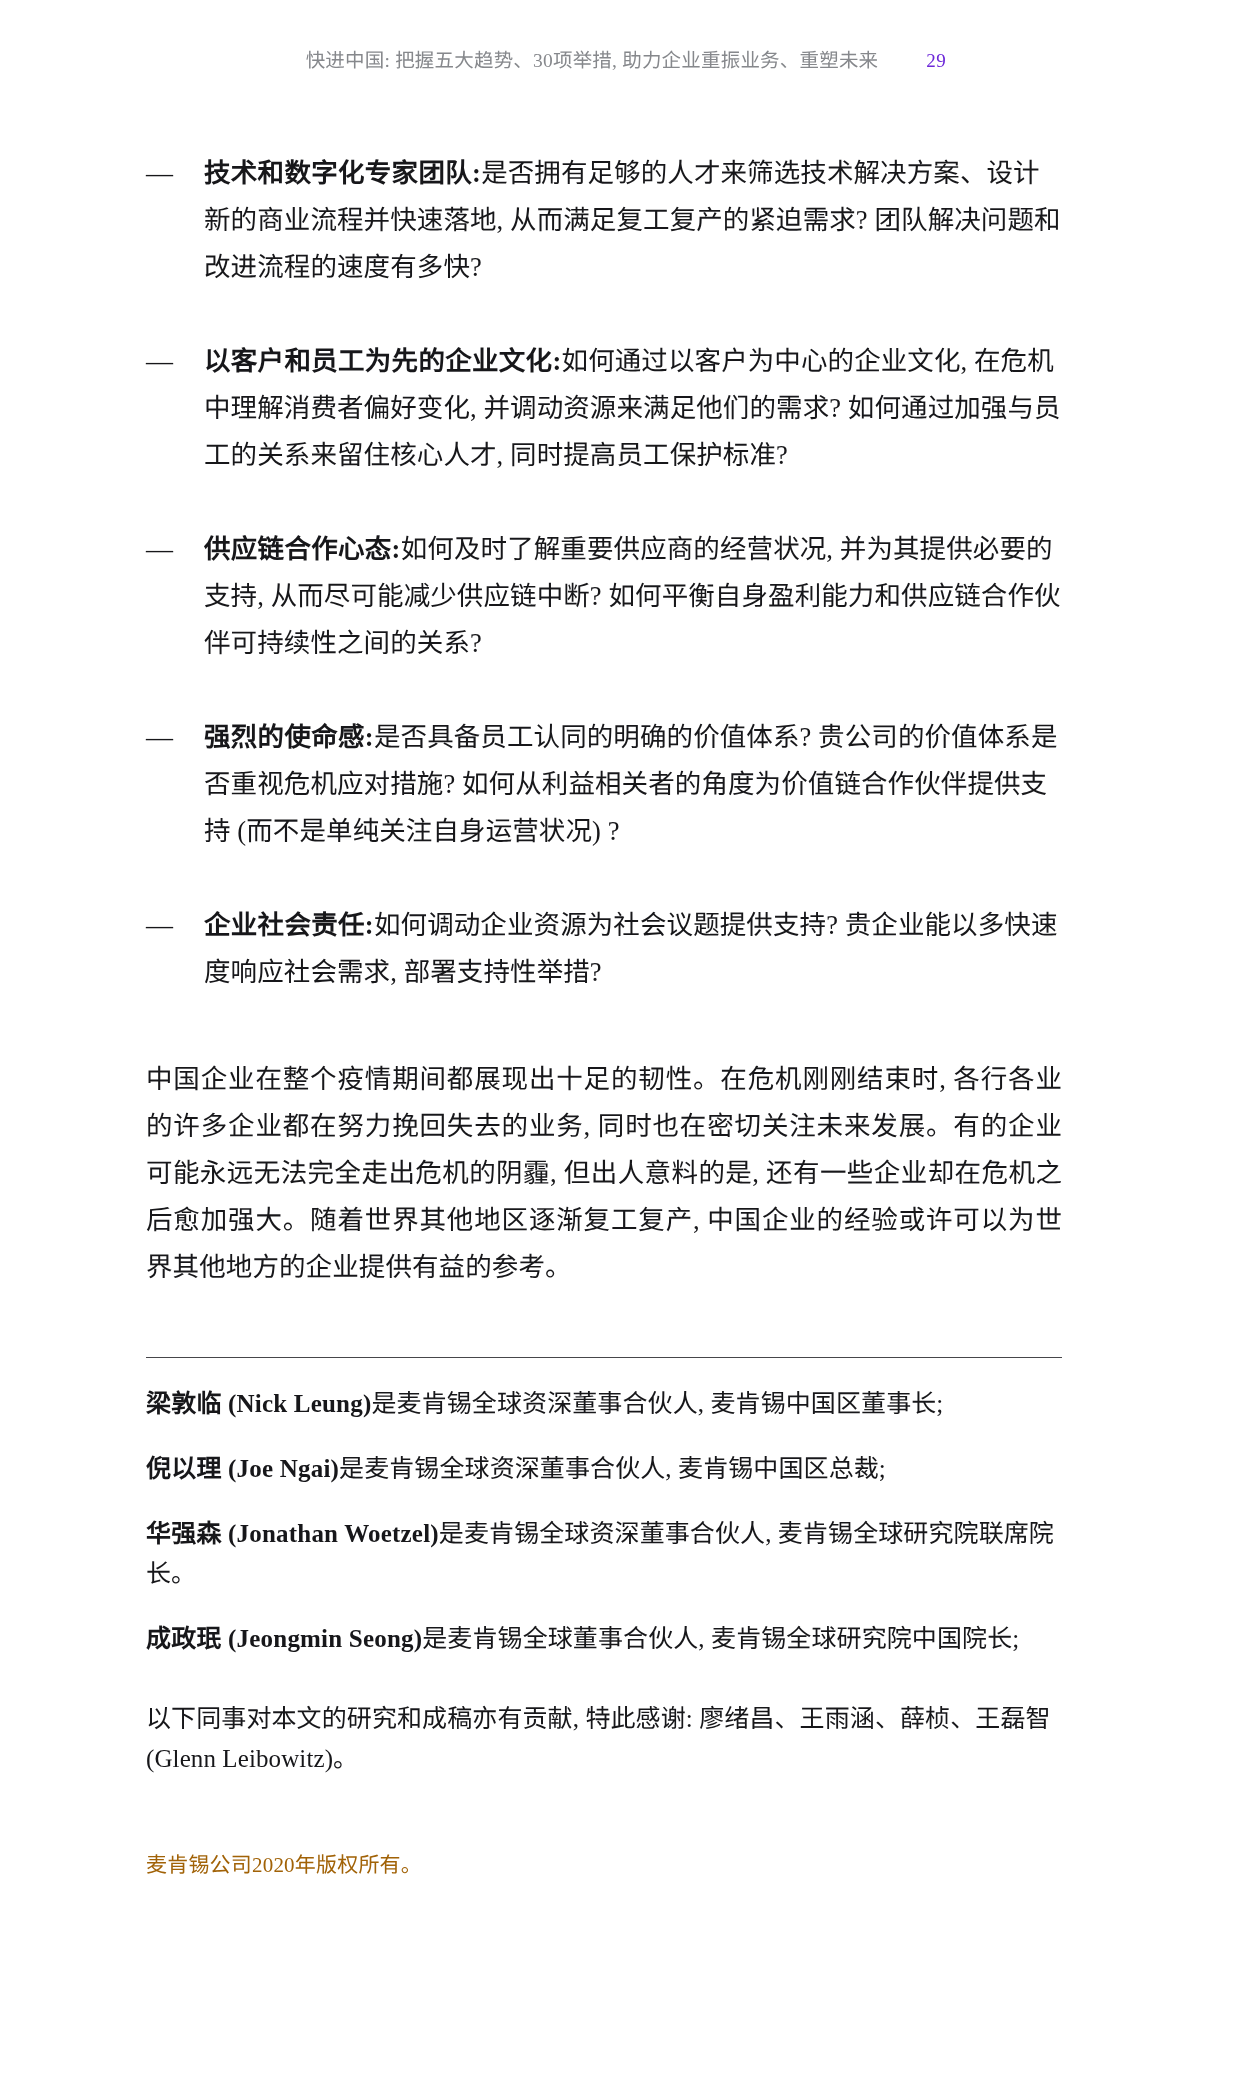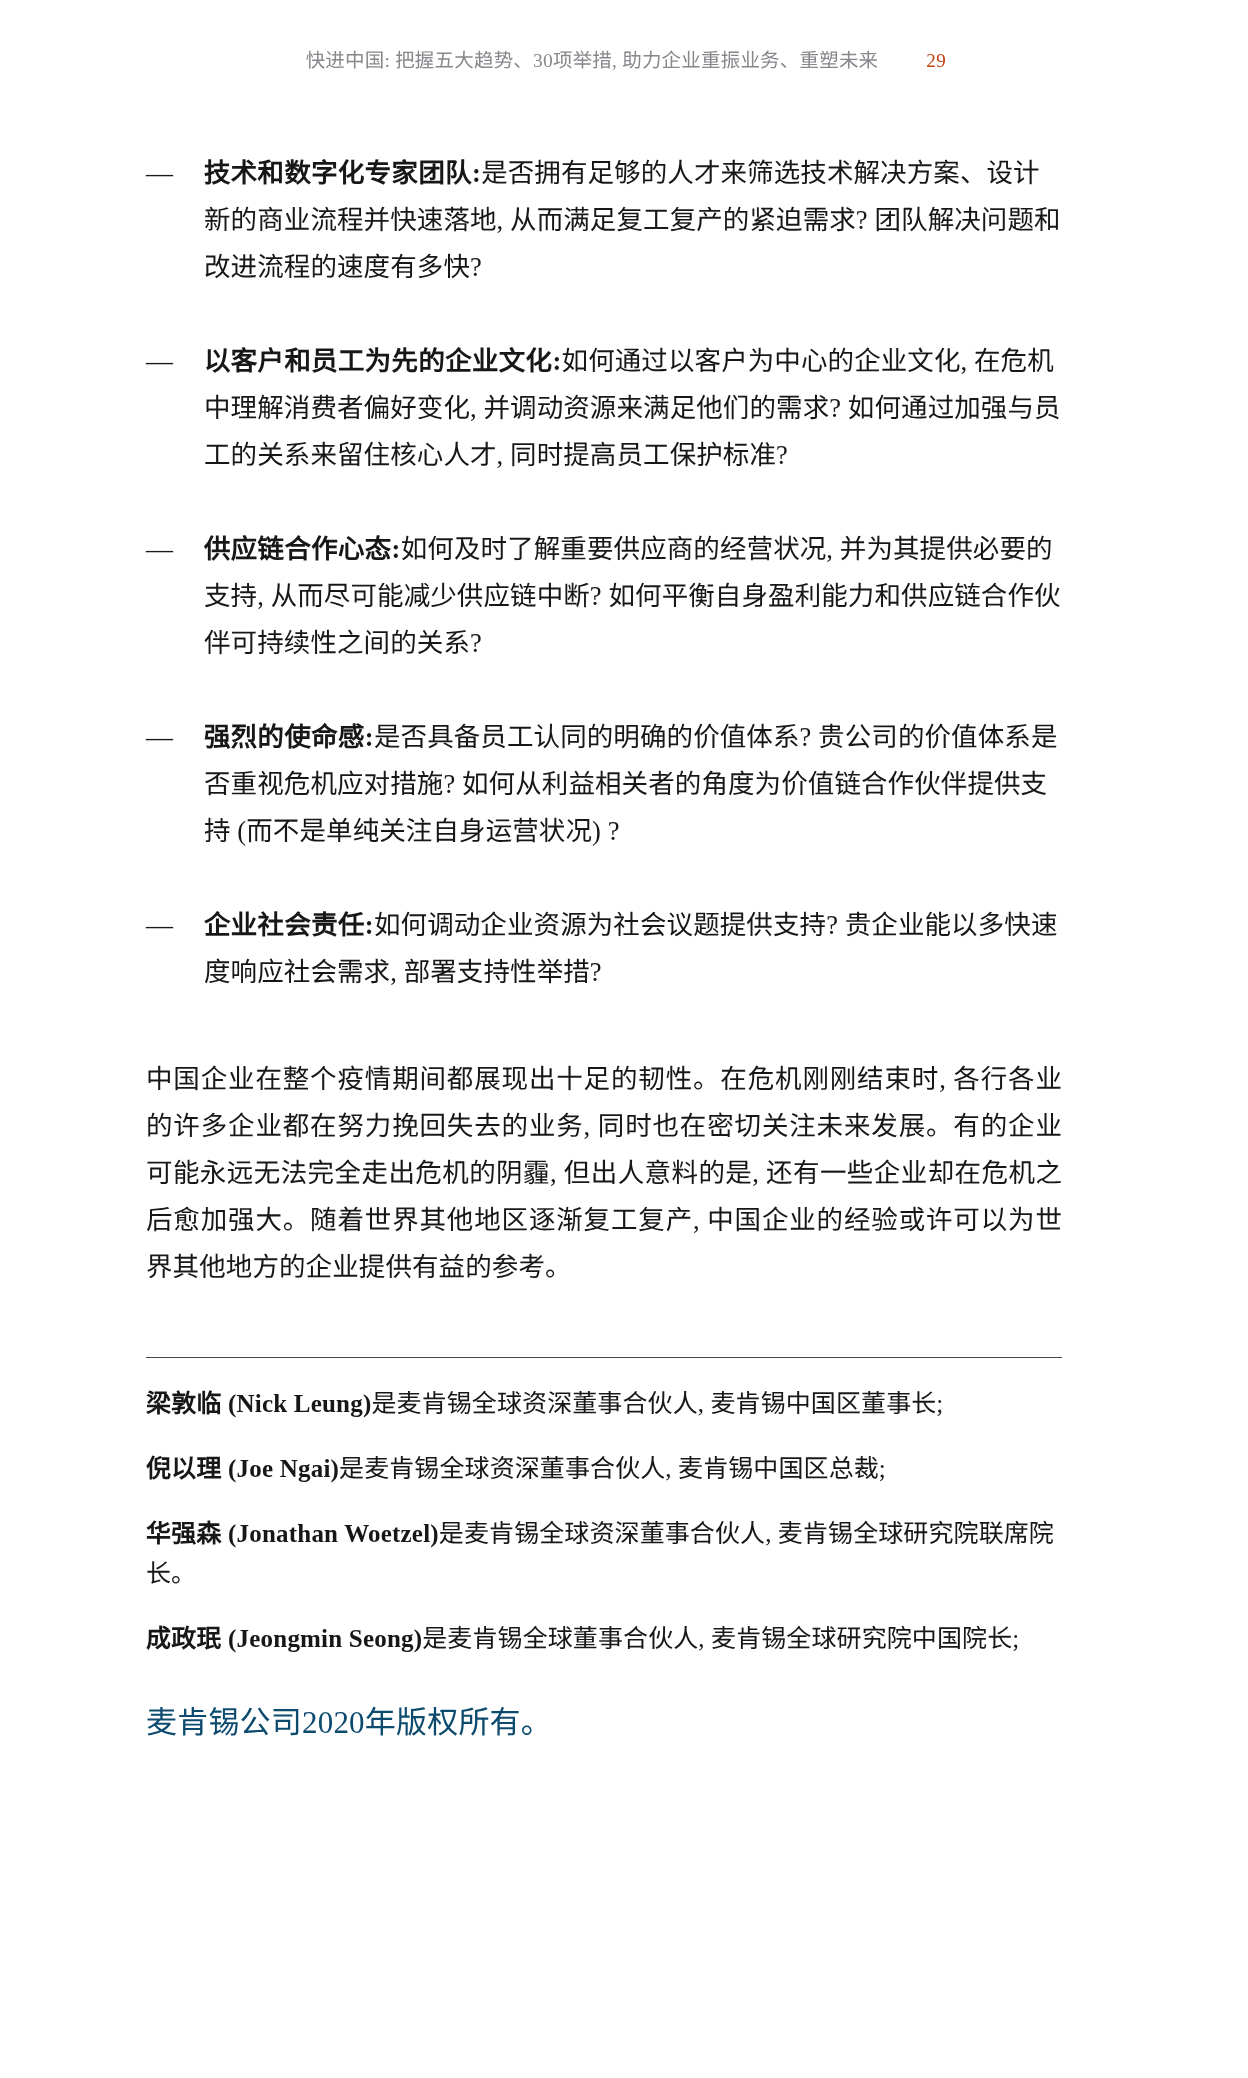--- a/index.html
+++ b/index.html
@@ -36,21 +36,21 @@
     justify-content: center;
     color: #86888c;
     font-size: 19.5px;
     letter-spacing: 0.2px;
     white-space: nowrap;
   }
   .page-header .header-title {
     color: #86888c;
   }
   .page-header .header-pagenum {
-    color: #c2410c;
+    color: #6d28d9;
     margin-left: 48px;
     font-size: 19px;
     letter-spacing: 0.5px;
   }
 
   
   .content {
     position: absolute;
     left: 146px;
     top: 150px;
@@ -141,24 +141,24 @@
   .acknowledgement {
     margin-top: 40px;
     font-size: 25px;
     line-height: 40px;
     color: #17171a;
     letter-spacing: 0.1px;
   }
 
   
   .copyright {
-    margin-top: 46px;
-    font-size: 31px;
+    margin-top: 68px;
+    font-size: 21px;
     line-height: 36px;
-    color: #0c4a6e;
+    color: #a16207;
     letter-spacing: 0.2px;
   }
 </style>
 </head>
 <body>
 
 <div class="page">
 
   <div class="page-header">
     <span class="header-title">快进中国: 把握五大趋势、30项举措, 助力企业重振业务、重塑未来</span>
@@ -205,17 +205,18 @@
       <p class="bio-line"><span class="bio-name">梁敦临 (Nick Leung)</span><span>是麦肯锡全球资深董事合伙人, 麦肯锡中国区董事长;</span></p>
 
       <p class="bio-line"><span class="bio-name">倪以理 (Joe Ngai)</span><span>是麦肯锡全球资深董事合伙人, 麦肯锡中国区总裁;</span></p>
 
       <p class="bio-line"><span class="bio-name">华强森 (Jonathan Woetzel)</span><span>是麦肯锡全球资深董事合伙人, 麦肯锡全球研究院联席院长。</span></p>
 
       <p class="bio-line"><span class="bio-name">成政珉 (Jeongmin Seong)</span><span>是麦肯锡全球董事合伙人, 麦肯锡全球研究院中国院长;</span></p>
 
     </div>
 
+    <p class="acknowledgement">以下同事对本文的研究和成稿亦有贡献, 特此感谢: 廖绪昌、王雨涵、薛桢、王磊智 (Glenn Leibowitz)。</p>
 
     <p class="copyright">麦肯锡公司2020年版权所有。</p>
 
   </div>
 </div>
 
 </body></html>

